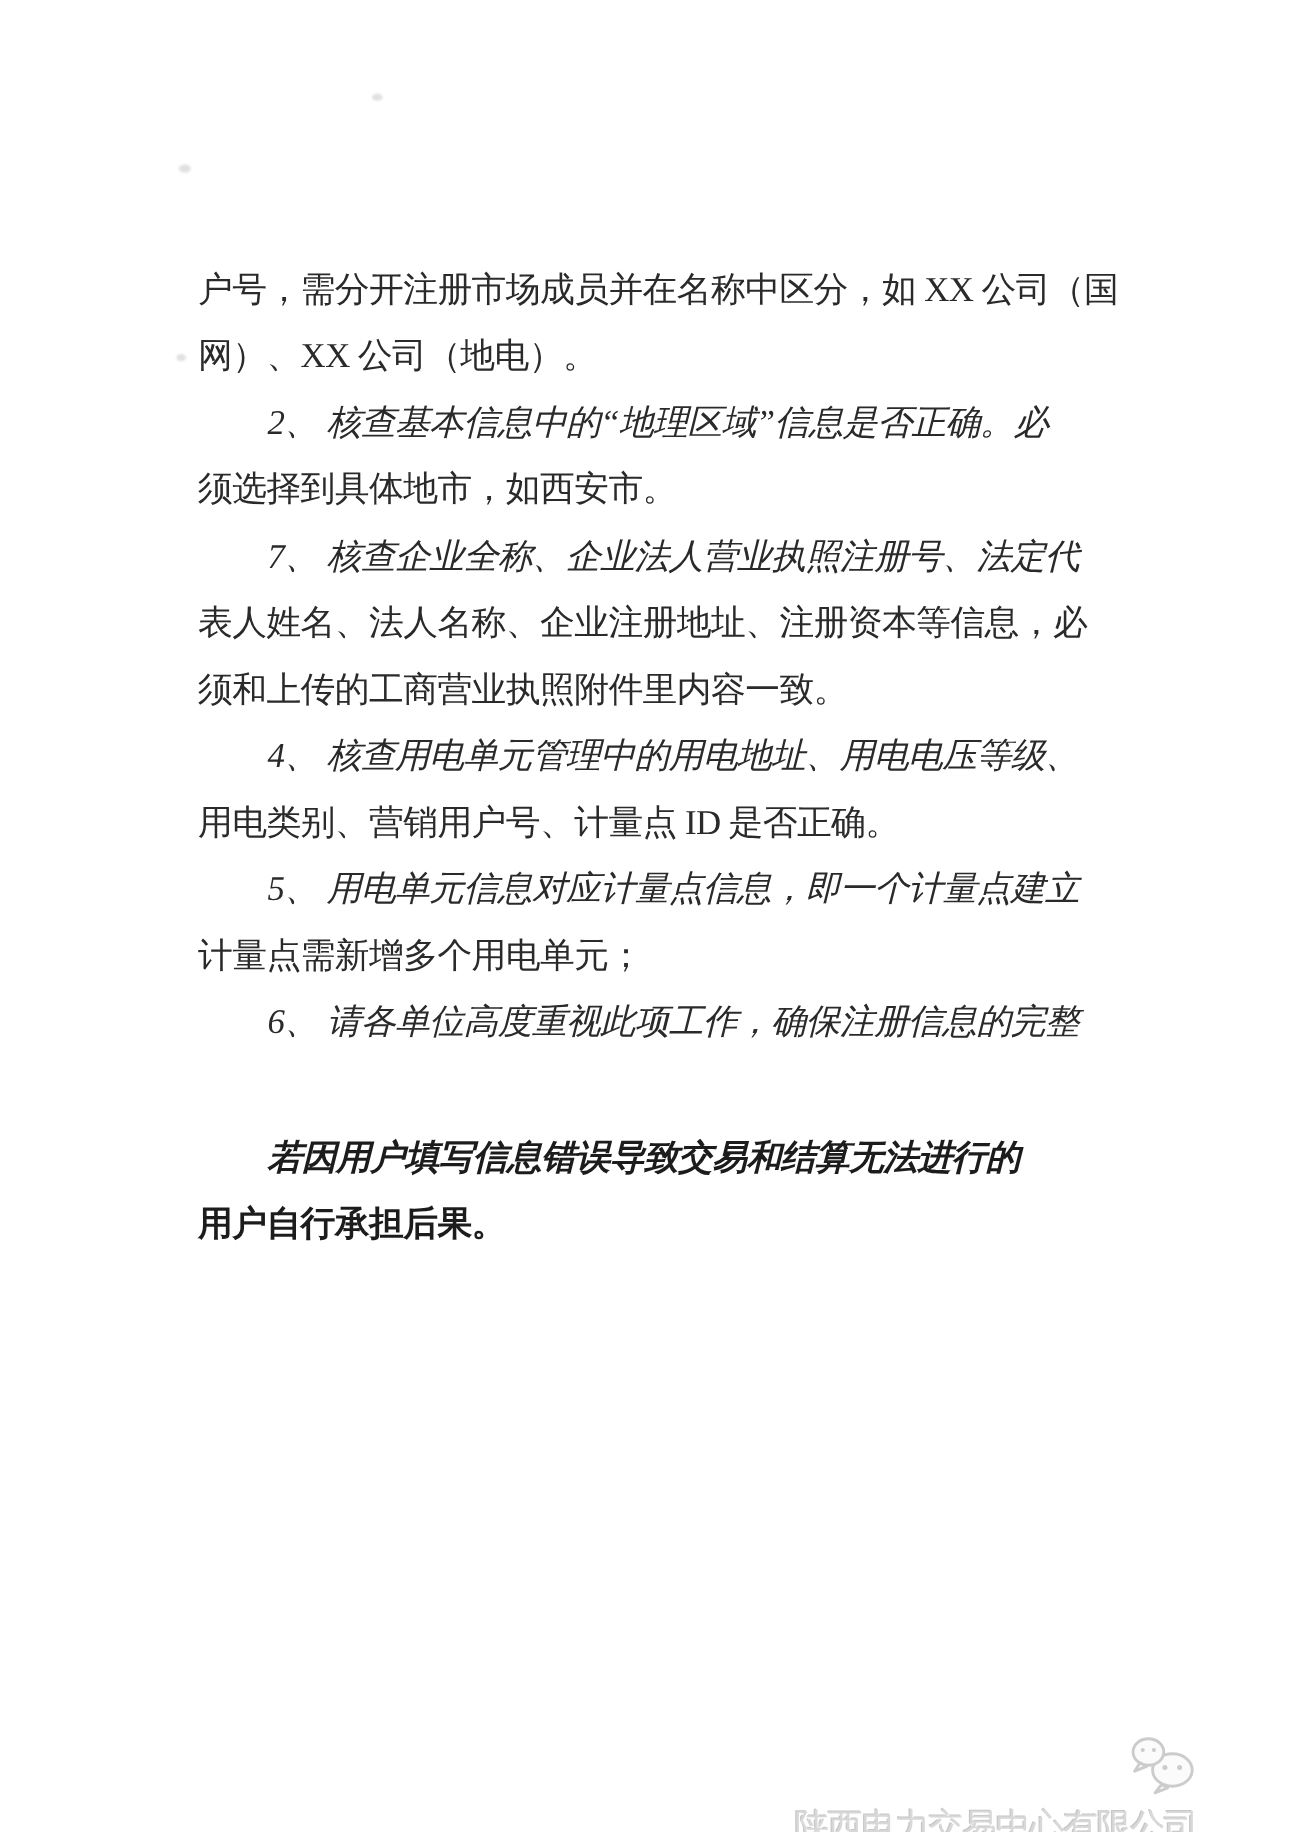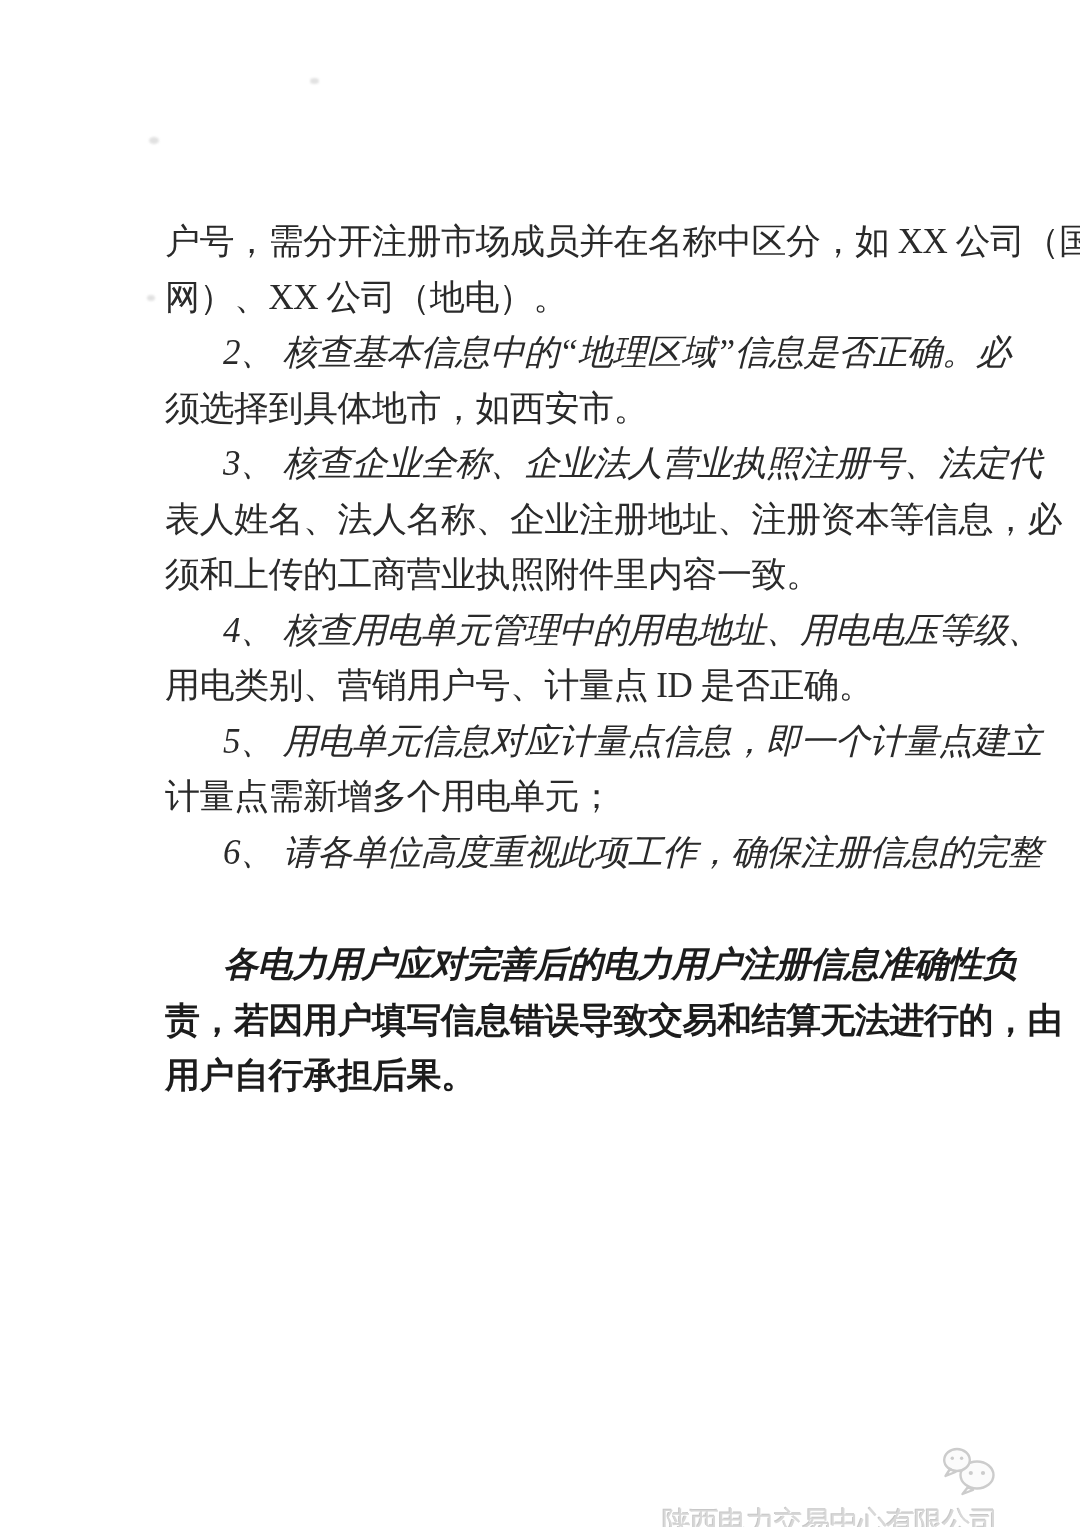--- a/index.html
+++ b/index.html
@@ -19,21 +19,21 @@
     position: absolute;
     left: 165px;
     top: 214px;
     width: 790px;
     color: #2a2a2a;
   }
   .line {
     height: 55.5px;
     display: flex;
     align-items: center;
-    font-size: 35px;
+    font-size: 29px;
     letter-spacing: -0.5px;
     white-space: pre;
   }
   .line.indent {
     padding-left: 58px;
     font-style: italic;
   }
   .line.bold {
     font-weight: bold;
     color: #1c1c1c;
@@ -81,31 +81,30 @@
 
   <div class="speck s1"></div>
   <div class="speck s2"></div>
   <div class="speck s3"></div>
 
   <div class="content" id="doc-lines">
       <div class="line">户号，需分开注册市场成员并在名称中区分，如 XX 公司（国</div>
       <div class="line">网）、XX 公司（地电）。</div>
       <div class="line indent">2、 核查基本信息中的“地理区域”信息是否正确。必</div>
       <div class="line">须选择到具体地市，如西安市。</div>
-      <div class="line indent">3、 核查企业全称、企业法人营业执照注册号、法定代</div>
+      <div class="line indent">7、 核查企业全称、企业法人营业执照注册号、法定代</div>
       <div class="line">表人姓名、法人名称、企业注册地址、注册资本等信息，必</div>
       <div class="line">须和上传的工商营业执照附件里内容一致。</div>
       <div class="line indent">4、 核查用电单元管理中的用电地址、用电电压等级、</div>
       <div class="line">用电类别、营销用户号、计量点 ID 是否正确。</div>
       <div class="line indent">5、 用电单元信息对应计量点信息，即一个计量点建立</div>
       <div class="line">计量点需新增多个用电单元；</div>
       <div class="line indent">6、 请各单位高度重视此项工作，确保注册信息的完整</div>
       <div class="spacer"></div>
-      <div class="line indent bold">各电力用户应对完善后的电力用户注册信息准确性负</div>
-      <div class="line bold">责，若因用户填写信息错误导致交易和结算无法进行的，由</div>
+      <div class="line indent bold">若因用户填写信息错误导致交易和结算无法进行的</div>
       <div class="line bold">用户自行承担后果。</div>
     </div>
 
   <div class="footer">
     <span class="wx-logo">
       <svg width="56" height="50" viewBox="0 0 56 50" xmlns="http://www.w3.org/2000/svg">
         <g fill="#fbfbfb" stroke="#cccccc" stroke-width="2.4" stroke-linejoin="round">
           <ellipse cx="35" cy="29" rx="16.5" ry="13.5"></ellipse>
           <path d="M26 41 L20.5 48 L31 44 Z"></path>
           <ellipse cx="15" cy="14" rx="12.8" ry="11"></ellipse>

